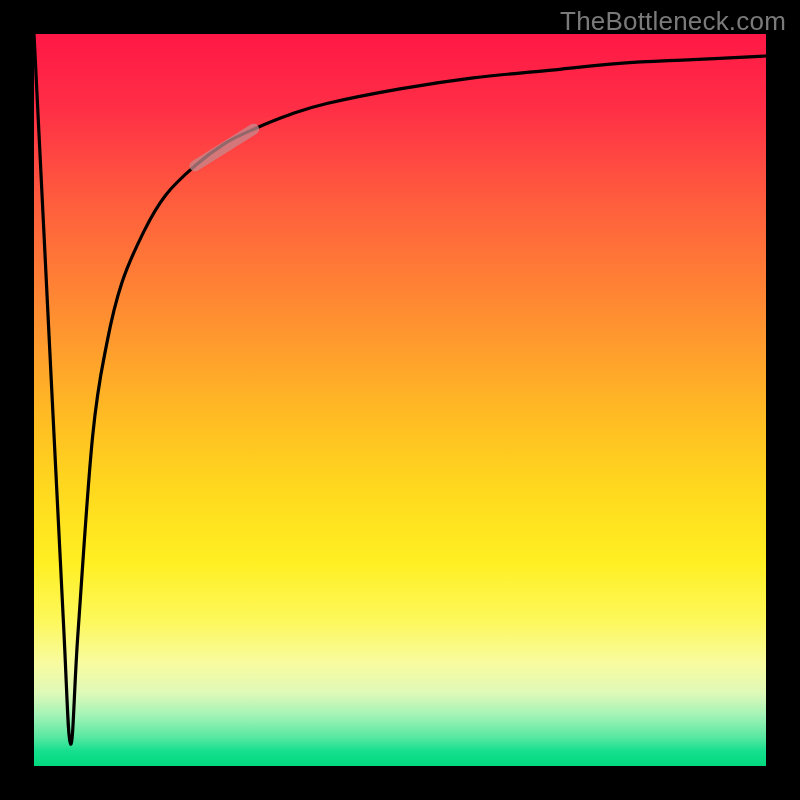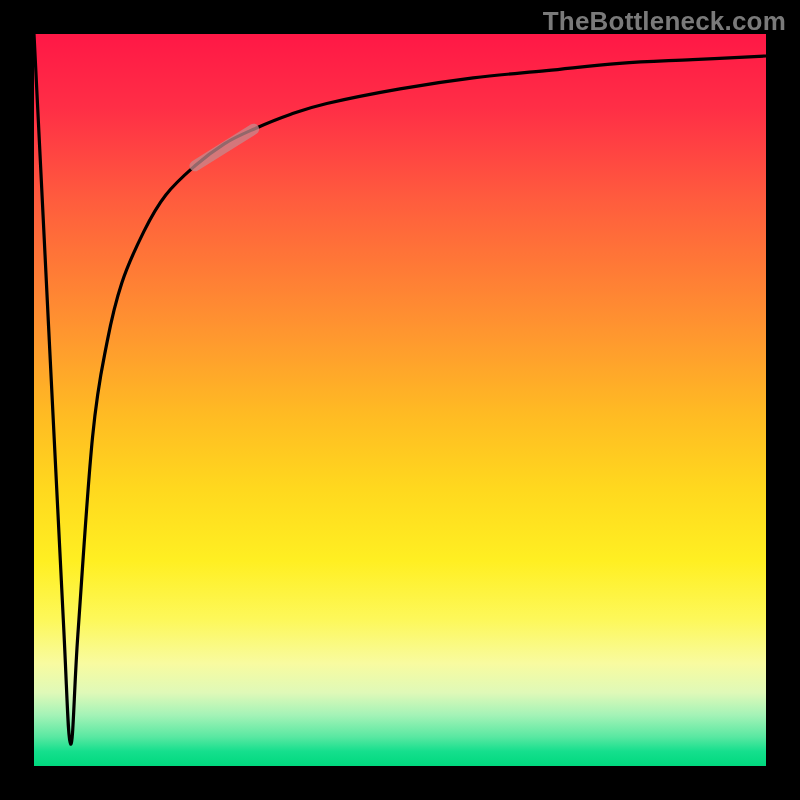--- a/index.html
+++ b/index.html
@@ -16,21 +16,21 @@
     width: 800px;
     height: 800px;
     background: #000;
   }
   .attribution {
     position: absolute;
     top: 6px;
     right: 14px;
     color: #7a7a7a;
     font-size: 26px;
-    font-weight: 700;
+    font-weight: 400;
     letter-spacing: 0.2px;
     pointer-events: none;
     user-select: none;
   }
   .plot {
     position: absolute;
     left: 34px;
     top: 34px;
     width: 732px;
     height: 732px;

